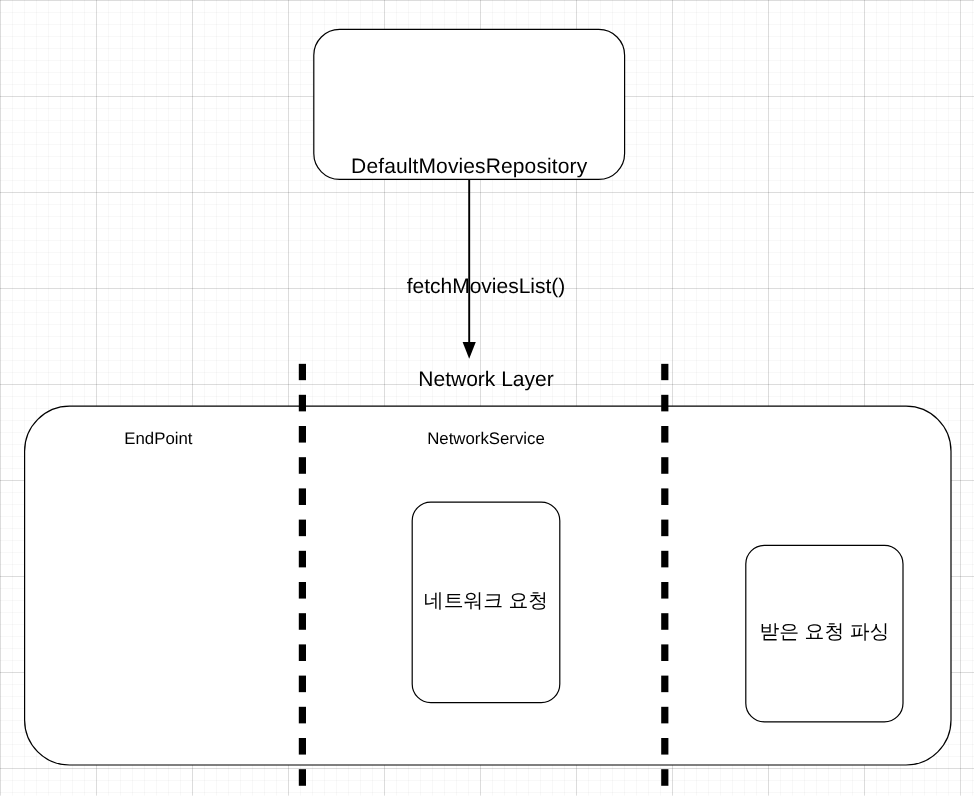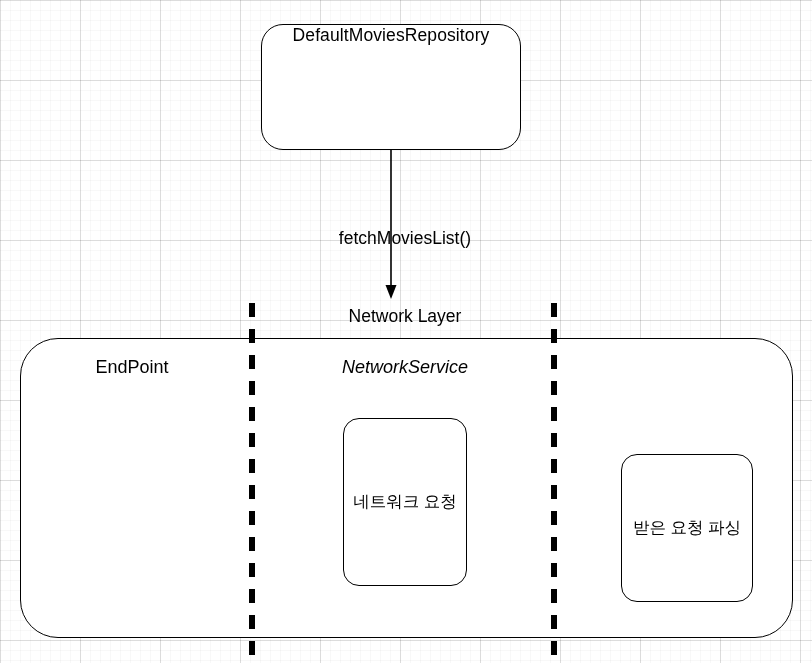--- a/index.html
+++ b/index.html
@@ -29,21 +29,21 @@
       80px 80px,
       80px 80px;
     background-position: 0px 0px, 0px 0px, 0px 0px, 0px 0px;
   }
   .node {
     position: absolute;
     box-sizing: border-box;
     background: #ffffff;
     border: 1.4px solid #000000;
     display: flex;
-    align-items: flex-start;
+    align-items: flex-end;
     justify-content: center;
     text-align: center;
     color: #000000;
   }
   #repo-box {
     left: 261px;
     top: 24px;
     width: 260px;
     height: 126px;
     border-radius: 22px;
@@ -56,21 +56,21 @@
     width: 773px;
     height: 300px;
     border-radius: 38px;
     background: #ffffff;
     border: 1.4px solid #000000;
     box-sizing: border-box;
     position: absolute;
   }
   .col-title {
     position: absolute;
-    font-size: 18px;
+    font-size: 14px;
     color: #000000;
     text-align: center;
     white-space: nowrap;
     transform: translateX(-50%);
   }
   .inner-box {
     position: absolute;
     box-sizing: border-box;
     background: #ffffff;
     border: 1.4px solid #000000;
@@ -139,21 +139,21 @@
     </g>
   </svg>
 
   <span class="label-text" style="left:405px; top:216px;margin-top:12px;">fetchMoviesList()</span>
 
   <span class="label-text" style="left:405px; top:306px;">Network Layer</span>
 
   <div id="layer-container"></div>
 
   <span class="col-title" style="left:132px; top:357px;">EndPoint</span>
-  <span class="col-title" style="left:405px; top:357px;font-style:italic;">NetworkService</span>
+  <span class="col-title" style="left:405px; top:357px;">NetworkService</span>
 
   <div class="dashed-sep" id="sep-1"></div>
   <div class="dashed-sep" id="sep-2"></div>
 
 
   <div class="inner-box" id="box-network">
     <span>네트워크 요청</span>
   </div>
 
   <div class="inner-box" id="box-parse">

